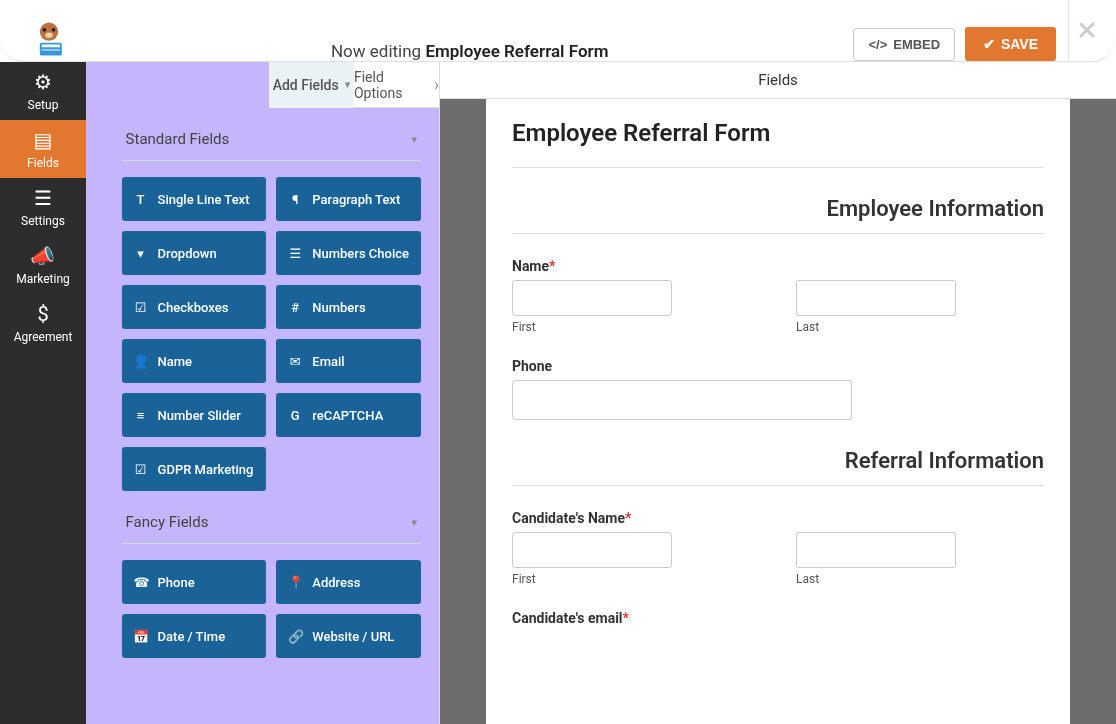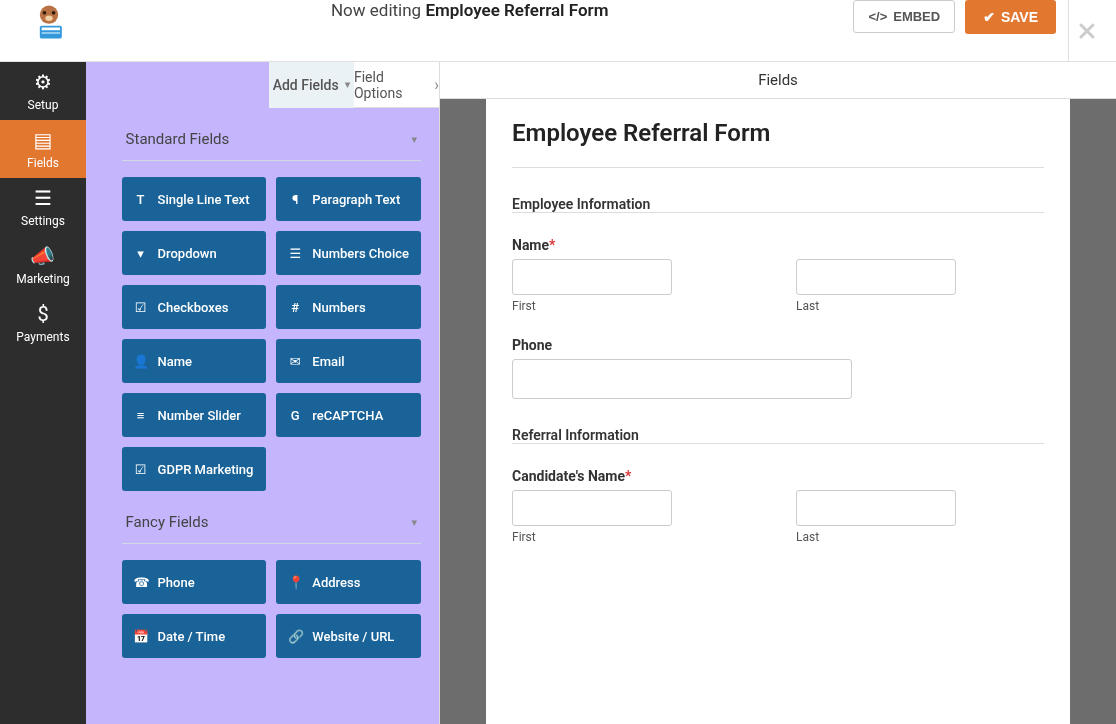--- a/index.html
+++ b/index.html
@@ -1,19 +1,19 @@
 <!DOCTYPE html>
 <html><head>
 <meta charset="utf-8">
 <style>
   * { box-sizing: border-box; margin: 0; padding: 0; }
   body { font-family: -apple-system, BlinkMacSystemFont, "Segoe UI", Roboto, Arial, sans-serif; font-size: 14px; color: #333; background: #fff; width: 1116px; height: 724px; overflow: hidden; }
   
   
-  .topbar { height: 62px; display: flex; align-items: flex-start; border-bottom: 1px solid #e0e0e0; padding: 0 12px; }
+  .topbar { height: 62px; display: flex; align-items: flex-end; border-bottom: 1px solid #e0e0e0; padding: 0 12px; border-radius: 24px; }
   .logo { width: 74px; display:flex; align-items:center; justify-content:center; }
   .logo svg { width: 44px; height: 44px; }
   .title-area { flex: 1; text-align: center; font-size: 17px; color: #444; }
   .title-area .bold { font-weight: 600; color: #222; }
   .embed-btn { border: 1px solid #ccc; background: #fff; color: #555; padding: 8px 14px; border-radius: 3px; font-size: 13px; font-weight: 600; margin-right: 10px; cursor: pointer; display:flex; align-items:center; gap:6px;}
   .save-btn { border: none; background: #e27730; color: #fff; padding: 9px 18px; border-radius: 3px; font-size: 14px; font-weight: 600; cursor: pointer; display:flex; align-items:center; gap:6px;}
   .close-btn { width: 36px; height: 62px; border-left:1px solid #e0e0e0; display:flex; align-items:center; justify-content:center; margin-left:12px; cursor:pointer; color:#ccc;}
   
   
   .app { display: flex; height: calc(724px - 62px); }
@@ -38,21 +38,21 @@
   .field-item { background:#1a6398; color:#fff; height:44px; border-radius:3px; display:flex; align-items:center; gap:10px; padding:0 12px; font-size:13px; font-weight:500; cursor:grab;}
   .field-icon { width:14px; text-align:center; font-size:13px;}
   
   
   .col3 { flex:1; display:flex; flex-direction:column; background:#6d6d6d;}
   .preview-head { height:37px; background:#fff; display:flex; align-items:center; justify-content:center; color:#333; font-size:15px; border-bottom:1px solid #ddd;}
   .preview-scroll { flex:1; overflow-y:auto; display:flex; justify-content:center; padding:0;}
   .preview-scroll::-webkit-scrollbar{width:14px;} .preview-scroll::-webkit-scrollbar-track{background:#f0f0f0;} .preview-scroll::-webkit-scrollbar-thumb{background:#c0c0c0;}
   .form-paper { width:584px; background:#fff; padding:20px 26px; min-height:100%;}
   .form-title { font-size:24px; font-weight:600; color:#222; padding-bottom:20px; border-bottom:1px solid #ddd;}
-  .form-section { font-size:14px; font-weight:600; color:#333; margin-top:28px; border-bottom:1px solid #ddd;}
+  .form-section { font-size:22px; font-weight:600; color:#333; margin-top:28px; padding-bottom:12px; border-bottom:1px solid #ddd;text-align:right;}
   .fld { margin-top:24px;}
   .fld-label { font-size:14px; font-weight:700; color:#333; margin-bottom:6px;}
   .req { color:#d63638;}
   .input { width:100%; height:36px; border:1px solid #ccc; border-radius:3px; padding:0 8px; font-size:14px;}
   .name-row { display:flex; gap:36px;}
   .name-col { flex:1;}
   .sublabel { font-size:12px; color:#555; margin-top:4px;}
   
   .chev { font-size:11px; color:#888;}
   .chev-down::before{content:"▾";} .chev-right::before{content:"›"; font-size:16px;}
@@ -106,21 +106,21 @@
     <div class="nav-item">
       <span class="nav-icon">☰</span>
       <span>Settings</span>
     </div>
     <div class="nav-item">
       <span class="nav-icon">📣</span>
       <span>Marketing</span>
     </div>
     <div class="nav-item">
       <span class="nav-icon">$</span>
-      <span>Payments</span>
+      <span>Agreement</span>
     </div>
   </div>
 
   <div class="col2wrap">
     <div class="tabs">
       <div class="tab active">
         <span>Add Fields</span>
         <span class="chev chev-down"></span>
       </div>
       <div class="tab">
@@ -244,17 +244,20 @@
               <input class="input" style="width: 160px;">
               <div class="sublabel">First</div>
             </div>
             <div class="name-col">
               <input class="input" style="width: 160px;">
               <div class="sublabel">Last</div>
             </div>
           </div>
         </div>
 
+        <div class="fld">
+          <div class="fld-label"><span>Candidate's email</span><span class="req">*</span></div>
+        </div>
       </div>
     </div>
   </div>
 
 </div>
 
 </body></html>

